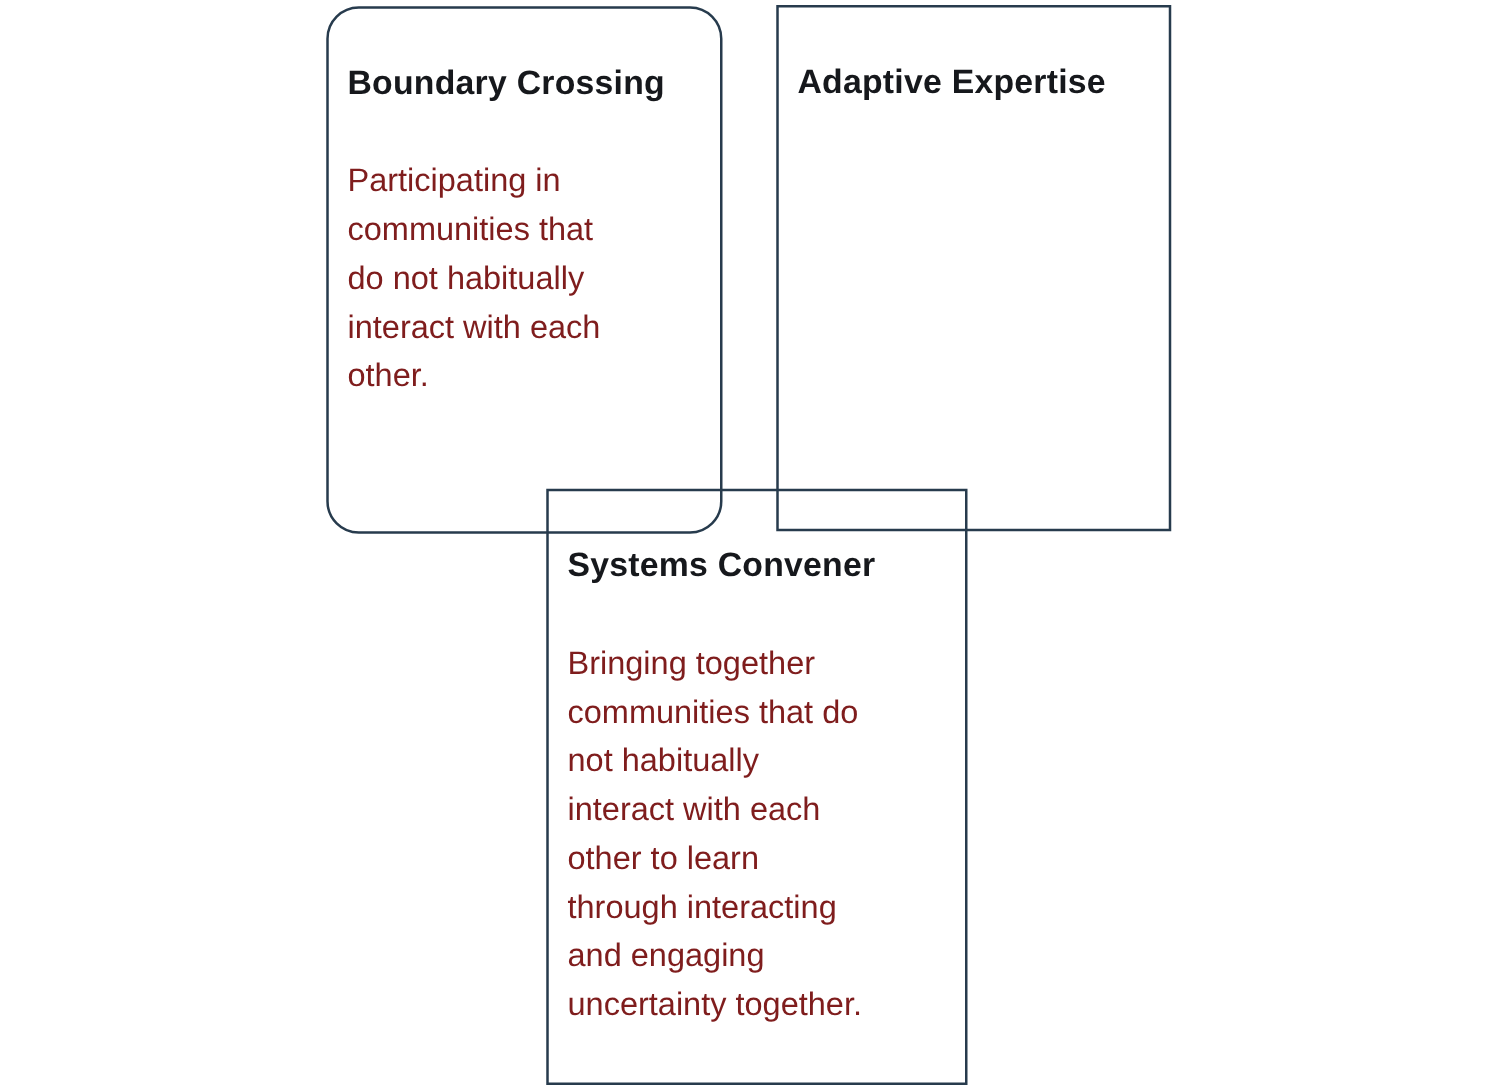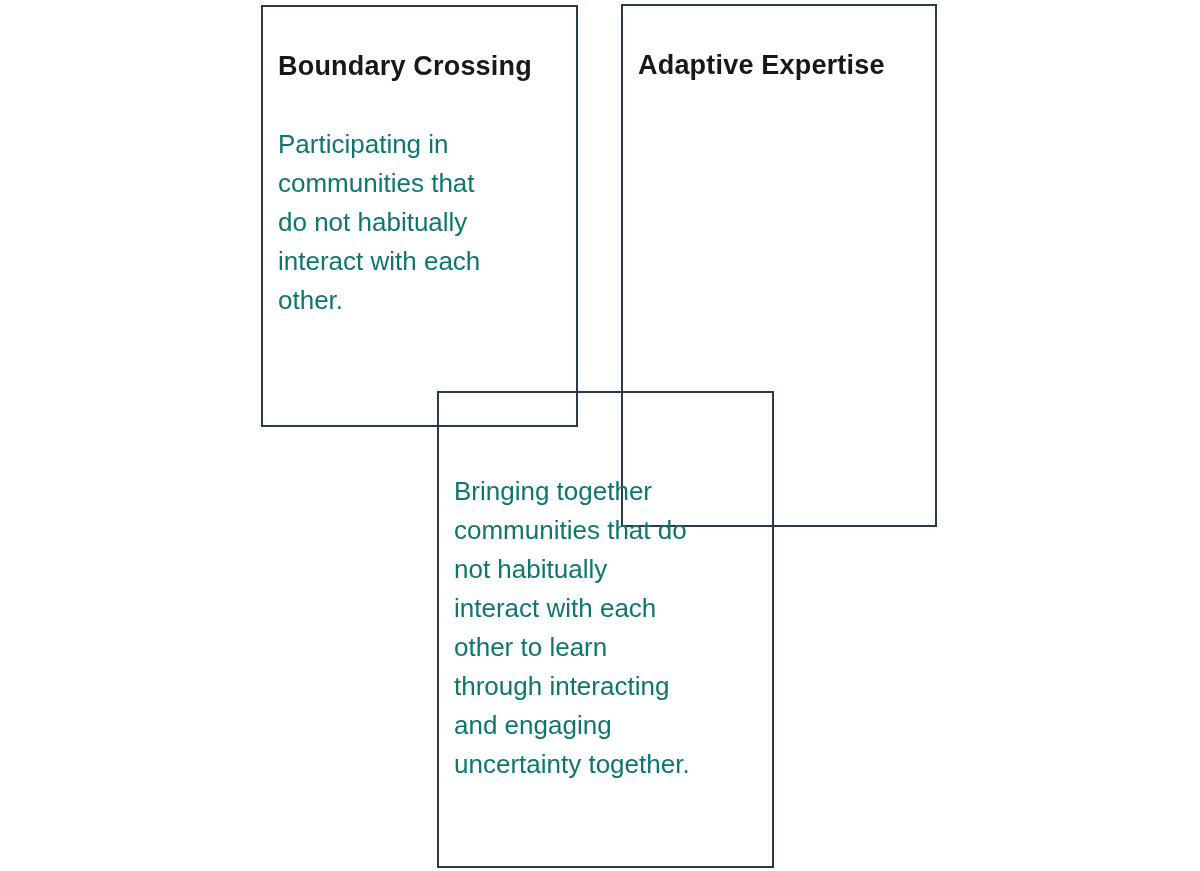--- a/index.html
+++ b/index.html
@@ -16,38 +16,38 @@
     font-family: "Liberation Sans", "DejaVu Sans", sans-serif;
   }
   .dbox {
     position: absolute;
     box-sizing: border-box;
     border: 2.5px solid #273b4d;
     background: transparent;
     padding: 40px 14px 14px 15px;
   }
   
-  .dbox.boundary   { left: 261px; top: 5px;   width: 317px; height: 422px; }
-  .dbox.adaptive   { left: 621px; top: 4px;   width: 316px; height: 523px; }
+  .dbox.boundary   { left: 261px; top: 5px;   width: 317px; height: 422px; border-radius: 26px; }
+  .dbox.adaptive   { left: 621px; top: 4px;   width: 316px; height: 421px; }
   .dbox.convener   { left: 437px; top: 391px; width: 337px; height: 477px; z-index: 2; }
   .dbox h2 {
     margin: 0;
     font-size: 27px;
     line-height: 39px;
     font-weight: bold;
     color: #16181c;
     letter-spacing: 0.2px;
     white-space: nowrap;
   }
   .dbox p {
     margin: 39px 0 0 0;
     font-size: 26px;
     line-height: 39px;
     font-weight: 400;
-    color: #0f766e;
+    color: #7f1d1d;
     white-space: pre-line;
   }
 </style>
 </head>
 <body>
 
 <div class="stage">
 
   <div class="dbox boundary">
     <h2>Boundary Crossing</h2>
@@ -56,20 +56,21 @@
 do not habitually
 interact with each
 other.</p>
   </div>
 
   <div class="dbox adaptive">
     <h2>Adaptive Expertise</h2>
   </div>
 
   <div class="dbox convener">
+    <h2>Systems Convener</h2>
     <p>Bringing together
 communities that do
 not habitually
 interact with each
 other to learn
 through interacting
 and engaging
 uncertainty together.</p>
   </div>
 

